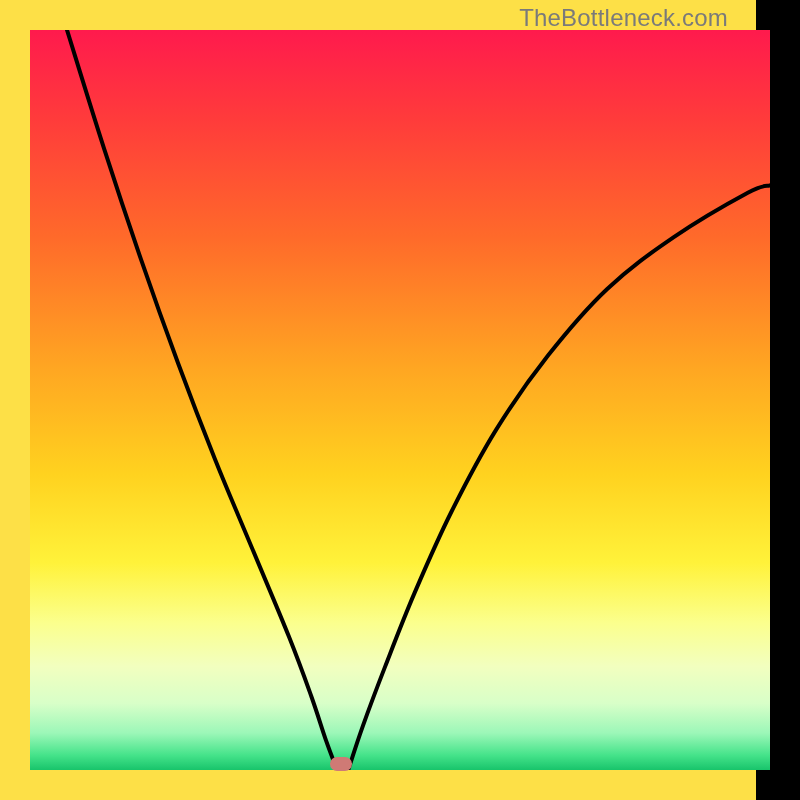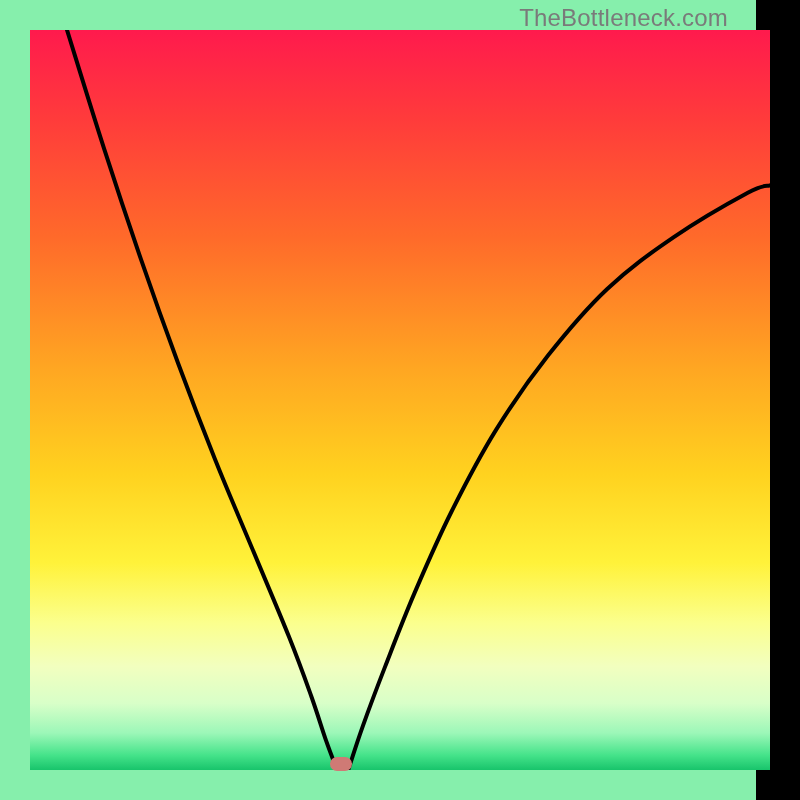--- a/index.html
+++ b/index.html
@@ -8,21 +8,21 @@
     width: 800px;
     height: 800px;
     overflow: hidden;
     background: #000;
     font-family: Arial, Helvetica, sans-serif;
   }
   .frame {
     position: relative;
     width: 756px;
     height: 800px;
-    background: #86efac;
+    background: #fde047;
   }
   .plot-area {
     position: absolute;
     left: 30px;
     top: 30px;
     width: 740px;
     height: 740px;
     background: linear-gradient(to bottom,
       #ff1a4d 0%,
       #ff3b3b 12%,

